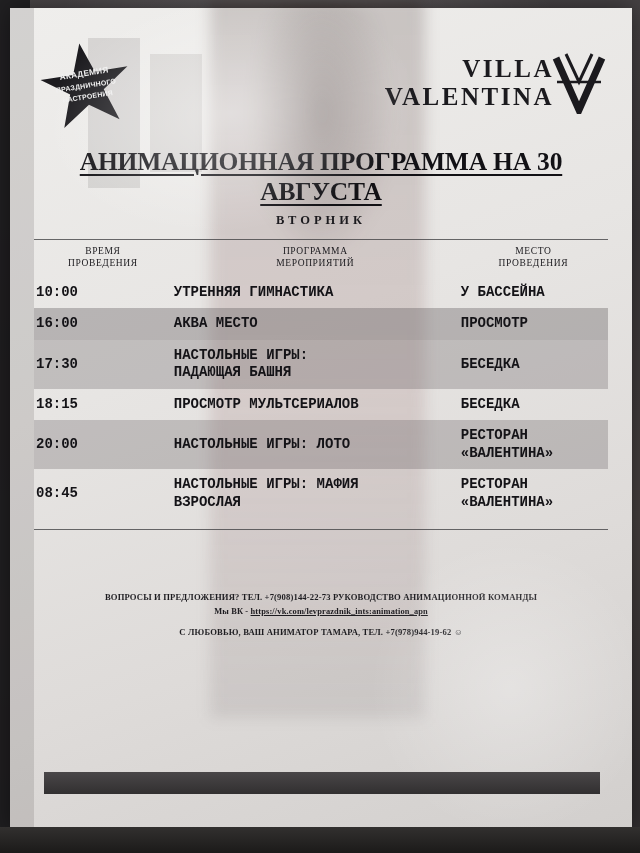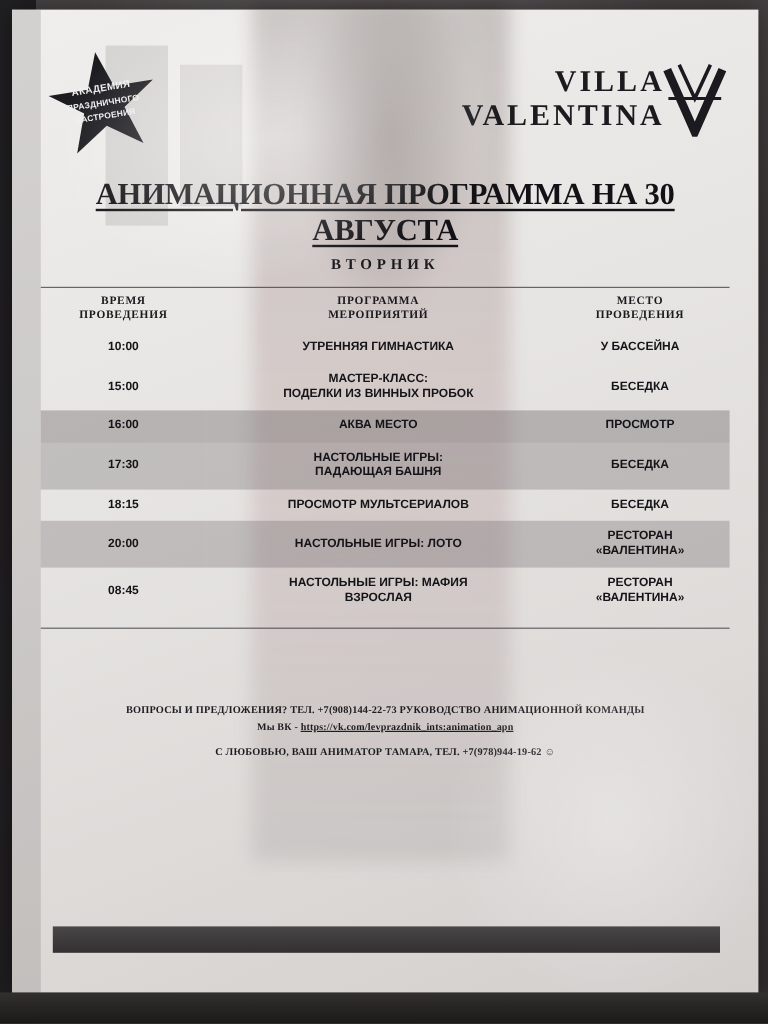--- a/index.html
+++ b/index.html
@@ -174,34 +174,33 @@
 
   
   table.schedule {
     width: 100%;
     border-collapse: collapse;
     table-layout: fixed;
     margin-top: 0;
   }
   table.schedule th {
     font-family: "Liberation Serif", serif;
-    font-weight: bold;
+    font-weight: normal;
     font-size: 9.5px;
     letter-spacing: 0.6px;
     padding: 6px 0 7px;
     color: #1b1a1e;
     line-height: 1.25;
     text-align: center;
     vertical-align: middle;
   }
   table.schedule td {
-    font-family: Liberation Sans, sans-serif;
+    font-family: Liberation Mono, monospace;
     font-weight: bold;
-    font-size: 10px;
-    text-align: center;
+    font-size: 14px;
     vertical-align: middle;
     padding: 7px 2px;
     line-height: 1.25;
     color: #141317;
   }
   .col-time   { width: 24%; }
   .col-prog   { width: 50%; }
   .col-place  { width: 26%; }
 
   td.time  { font-size: 13px; }
@@ -340,30 +339,20 @@
             <td class="time">10:00</td>
             <td>
               <div>УТРЕННЯЯ ГИМНАСТИКА</div>
             </td>
             <td class="place">
               <div>У БАССЕЙНА</div>
             </td>
           </tr>
 
 
-          <tr>
-            <td class="time">15:00</td>
-            <td>
-              <div>МАСТЕР-КЛАСС:</div>
-              <div>ПОДЕЛКИ ИЗ ВИННЫХ ПРОБОК</div>
-            </td>
-            <td class="place">
-              <div>БЕСЕДКА</div>
-            </td>
-          </tr>
 
           <tr class="shade-strong">
             <td class="time">16:00</td>
             <td>
               <div>АКВА МЕСТО</div>
             </td>
             <td class="place">
               <div>ПРОСМОТР</div>
             </td>
           </tr>

